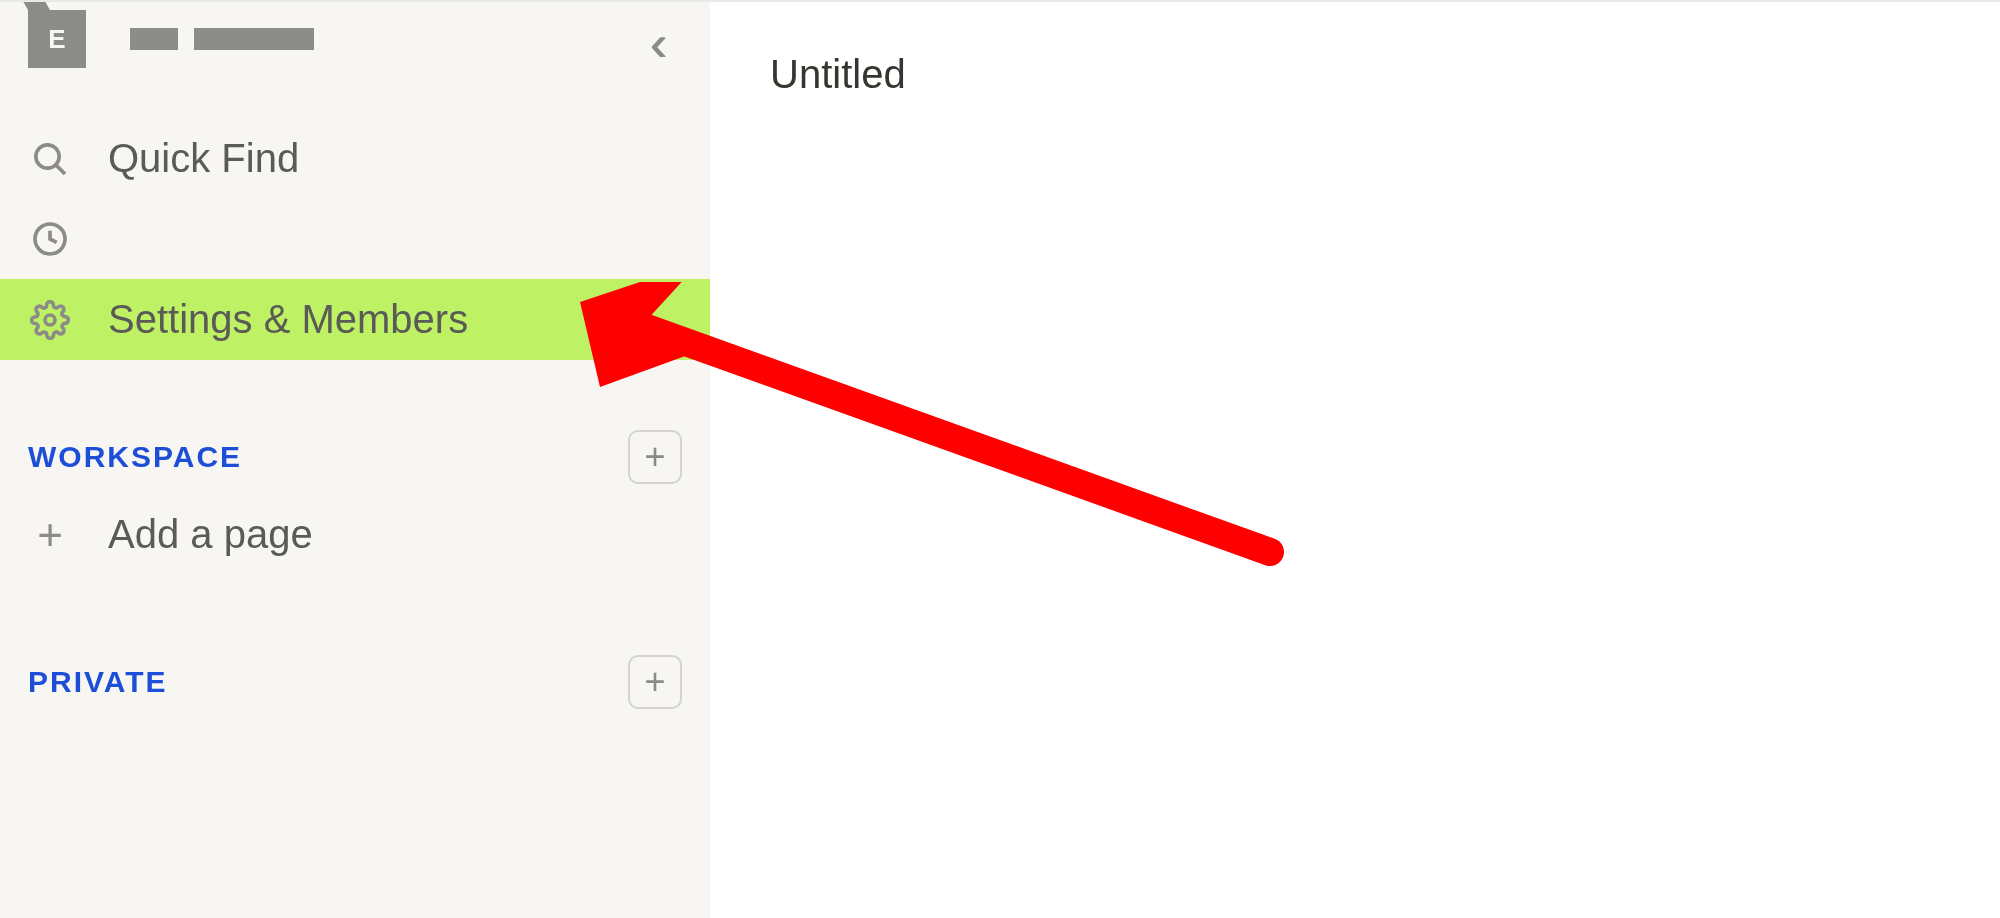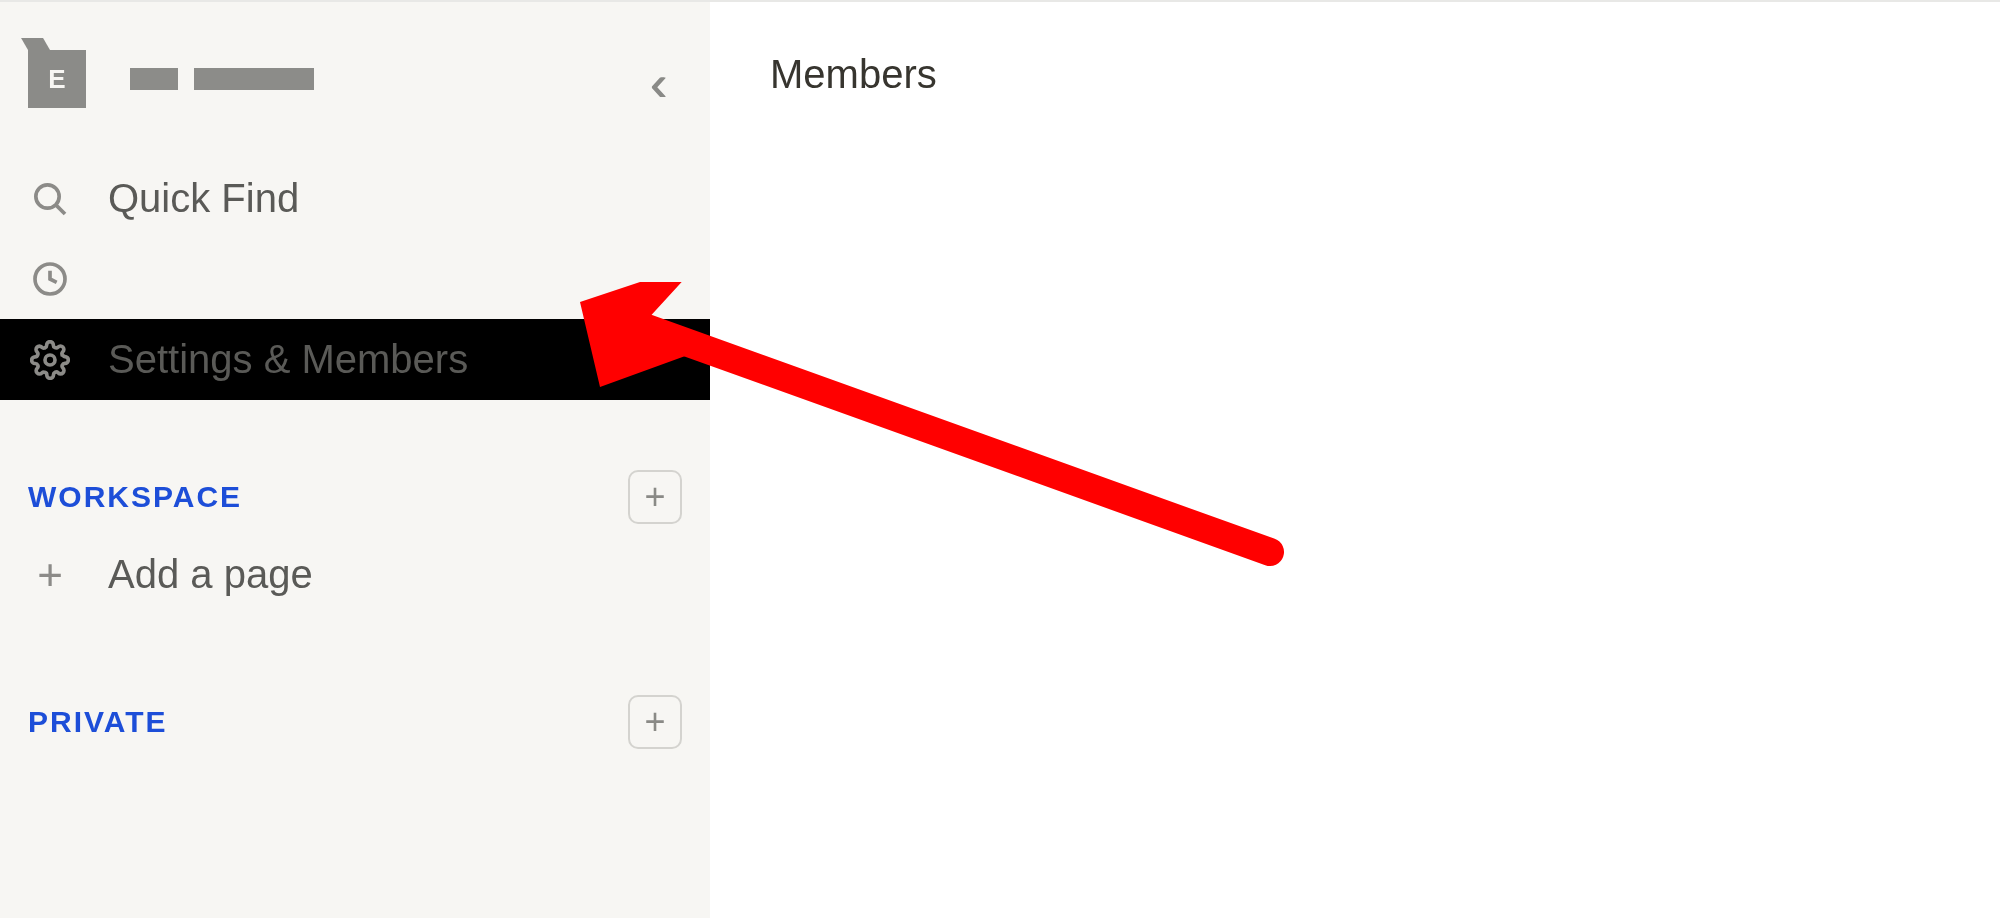--- a/index.html
+++ b/index.html
@@ -15,21 +15,20 @@
       overflow: hidden;
       background: #fff;
       border-top: 2px solid #e8e8e6;
     }
     .sidebar {
       width: 710px;
       background: #f7f6f3;
       display: flex;
       flex-direction: column;
       flex-shrink: 0;
-      padding-top: 40px;
     }
     .workspace-header {
       display: flex;
       align-items: center;
       padding: 8px 28px 50px 28px;
       position: relative;
     }
     .workspace-logo {
       width: 58px;
       height: 58px;
@@ -90,21 +89,21 @@
       display: flex;
       align-items: center;
       padding: 18px 28px;
       cursor: pointer;
       color: #5a5a57;
       font-size: 40px;
       gap: 36px;
       font-weight: 500;
     }
     .nav-item.active {
-      background: #000000;
+      background: #bef264;
     }
     .nav-icon {
       width: 44px;
       height: 44px;
       display: flex;
       align-items: center;
       justify-content: center;
       flex-shrink: 0;
       color: #8c8b88;
     }
@@ -239,21 +238,21 @@
     <div class="section-header">
       <span class="section-title">PRIVATE</span>
       <div class="section-add">
         <span>+</span>
       </div>
     </div>
   </div>
 </div>
 
 <div class="main">
-  <div class="page-title">Members</div>
+  <div class="page-title">Untitled</div>
 
   <svg class="annotation-arrow" style="left:-140px; top:280px;" width="720" height="300" viewBox="0 0 720 300">
     <defs>
       <marker id="arrowhead" markerWidth="10" markerHeight="10" refX="2" refY="5" orient="auto">
         <polygon points="0 0, 10 5, 0 10" fill="#ff0000"></polygon>
       </marker>
     </defs>
     <line x1="700" y1="270" x2="60" y2="40" stroke="#ff0000" stroke-width="28" stroke-linecap="round"></line>
     <polygon points="0,20 120,-20 65,40 130,65 20,105" fill="#ff0000" transform="translate(10,0)"></polygon>
   </svg>

